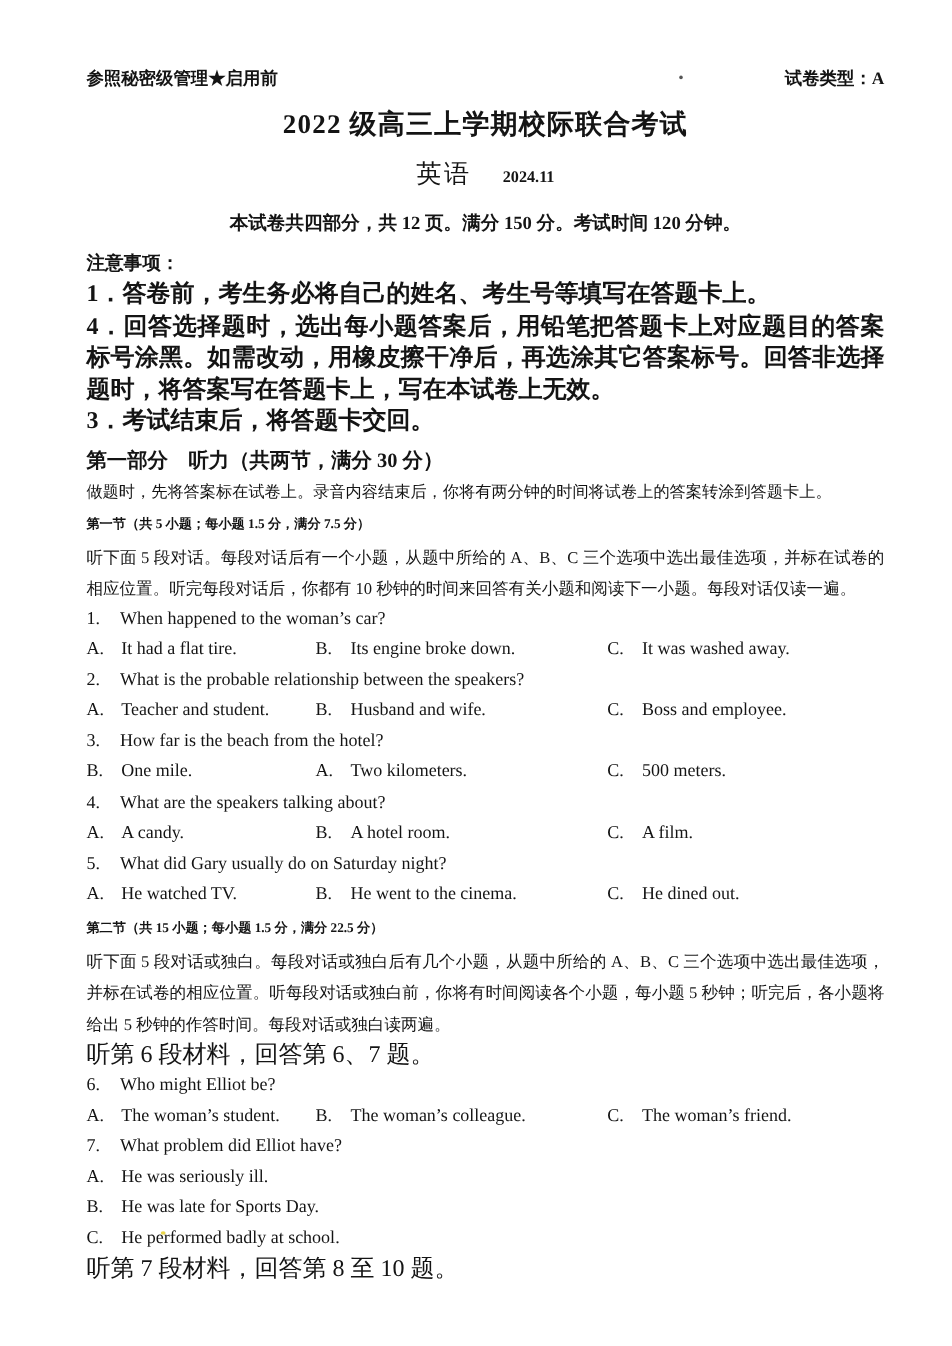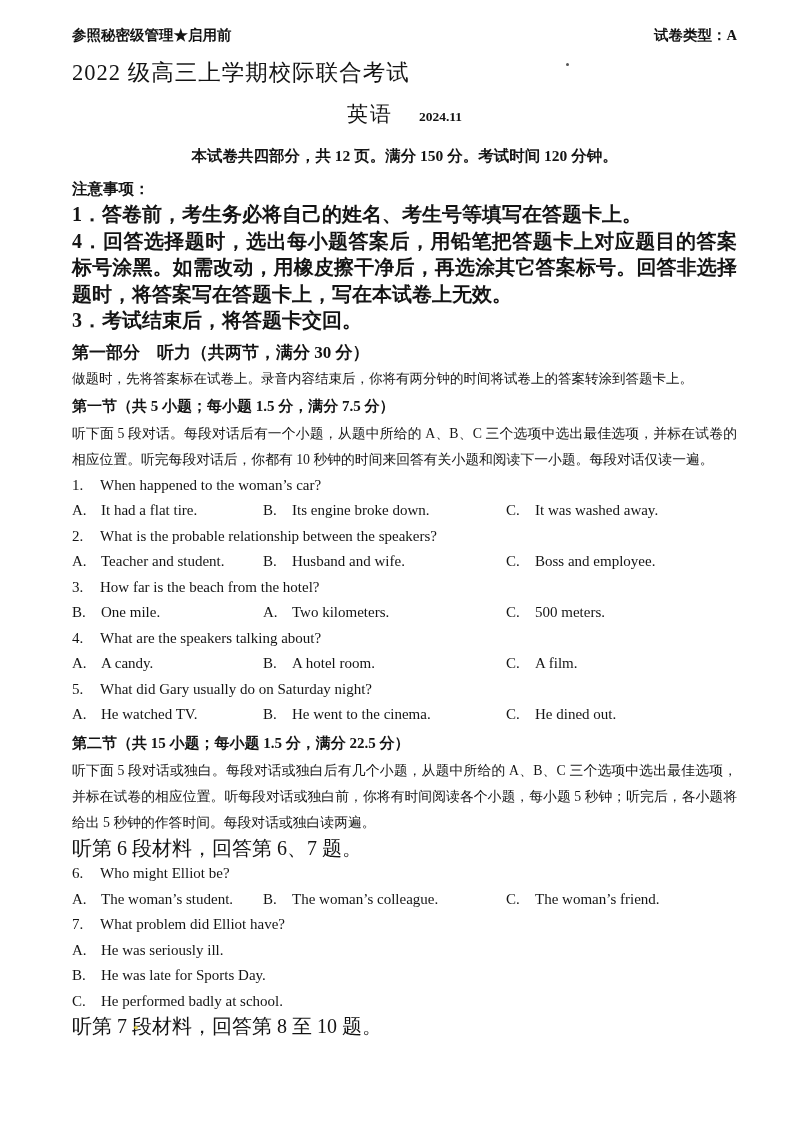--- a/index.html
+++ b/index.html
@@ -7,49 +7,49 @@
     background: #ffffff;
   }
   body {
     width: 793px; height: 1122px;
     position: relative;
     color: #141414;
     font-family: "Liberation Serif", "DejaVu Serif", serif;
     overflow: hidden;
   }
   .page {
-    padding: 26px 56px 0 72px; 
+    padding: 57px 56px 0 72px; 
   }
   
   .hdr {
     display: flex; justify-content: space-between; align-items: baseline;
     font-weight: 700; font-size: 14.5px; line-height: 18px;
   }
   
   .title {
-    text-align: left; font-size: 22.5px; font-weight: 400;
+    text-align: center; font-size: 22.5px; font-weight: 700;
     margin: 14px 0 0 0; letter-spacing: 1px; line-height: 30px;
   }
   .subj-row { text-align: center; margin-top: 12px; line-height: 28px; }
   .subj { font-size: 21px; font-weight: 400; letter-spacing: 2px; }
   .date { font-size: 13.5px; font-weight: 700; margin-left: 26px; text-align: right; }
   .info {
     text-align: center; font-weight: 700; font-size: 15.5px;
     margin: 12px 0 0 0; line-height: 25px;
   }
   
   .notice-t { font-weight: 700; font-size: 15.5px; margin: 8px 0 0 0; line-height: 25px; }
   .notice {
     font-weight: 700; font-size: 20px; line-height: 26.5px;
     margin: 0; text-align: justify;
   }
   
   h2.part { font-size: 17px; font-weight: 700; margin: 5px 0 0 0; line-height: 27px; }
   p.note  { font-size: 13.5px; font-weight: 400; margin: 1px 0 0 0; line-height: 24px; }
-  h3.sec  { font-size: 15px; font-weight: 700; margin: 2px 0 0 0; line-height: 27px; }
+  h3.sec  { font-size: 11px; font-weight: 700; margin: 2px 0 0 0; line-height: 27px; }
   p.instr {
     font-size: 13.8px; font-weight: 400; margin: 1px 0 0 0;
     line-height: 26px; text-align: justify;
   }
   
   .q { margin: 0; font-size: 15px; }
   .q-line { line-height: 25.5px; }
   .q-num { display: inline-block; width: 28px; }
   .opts {
     display: grid; grid-template-columns: 191px 243px auto;

